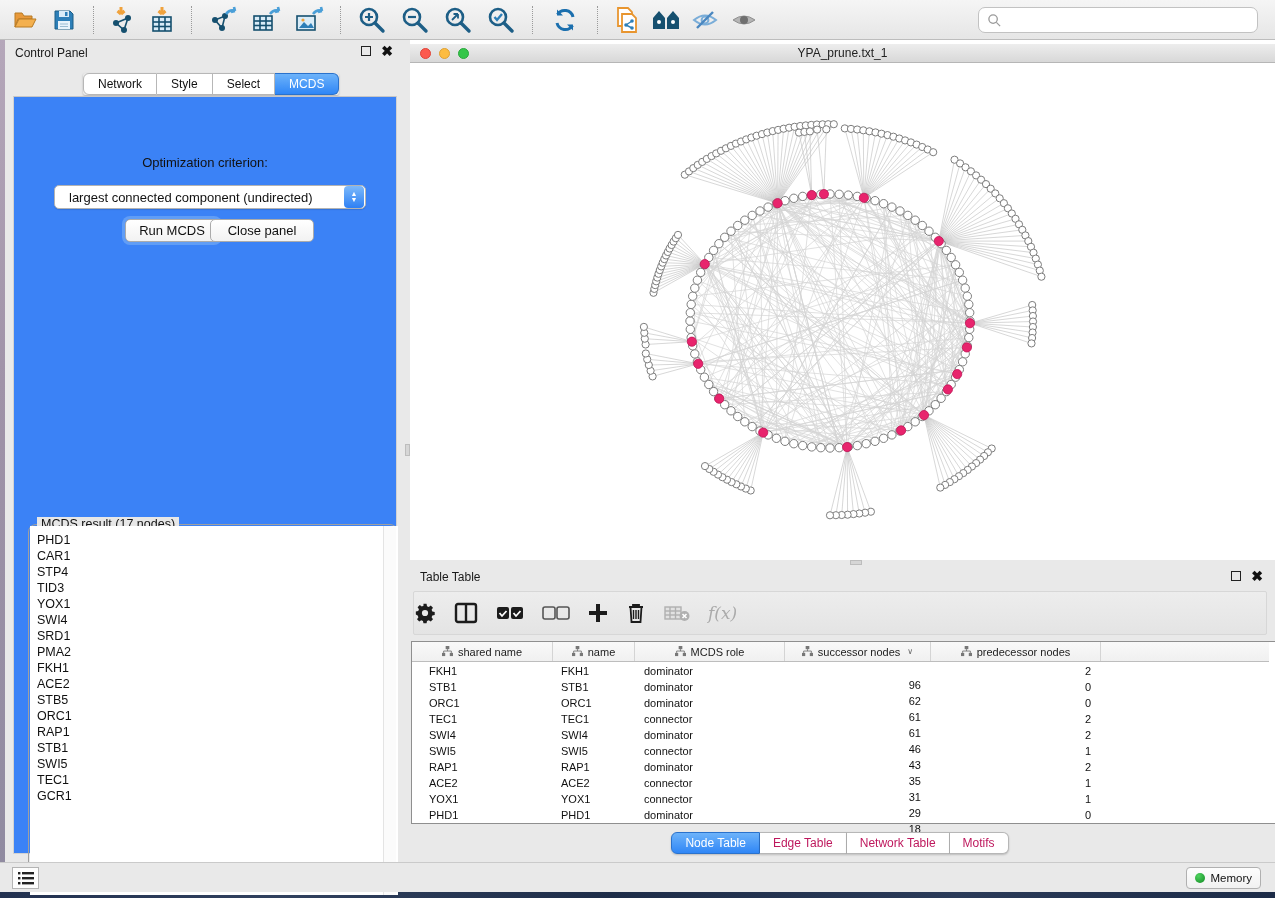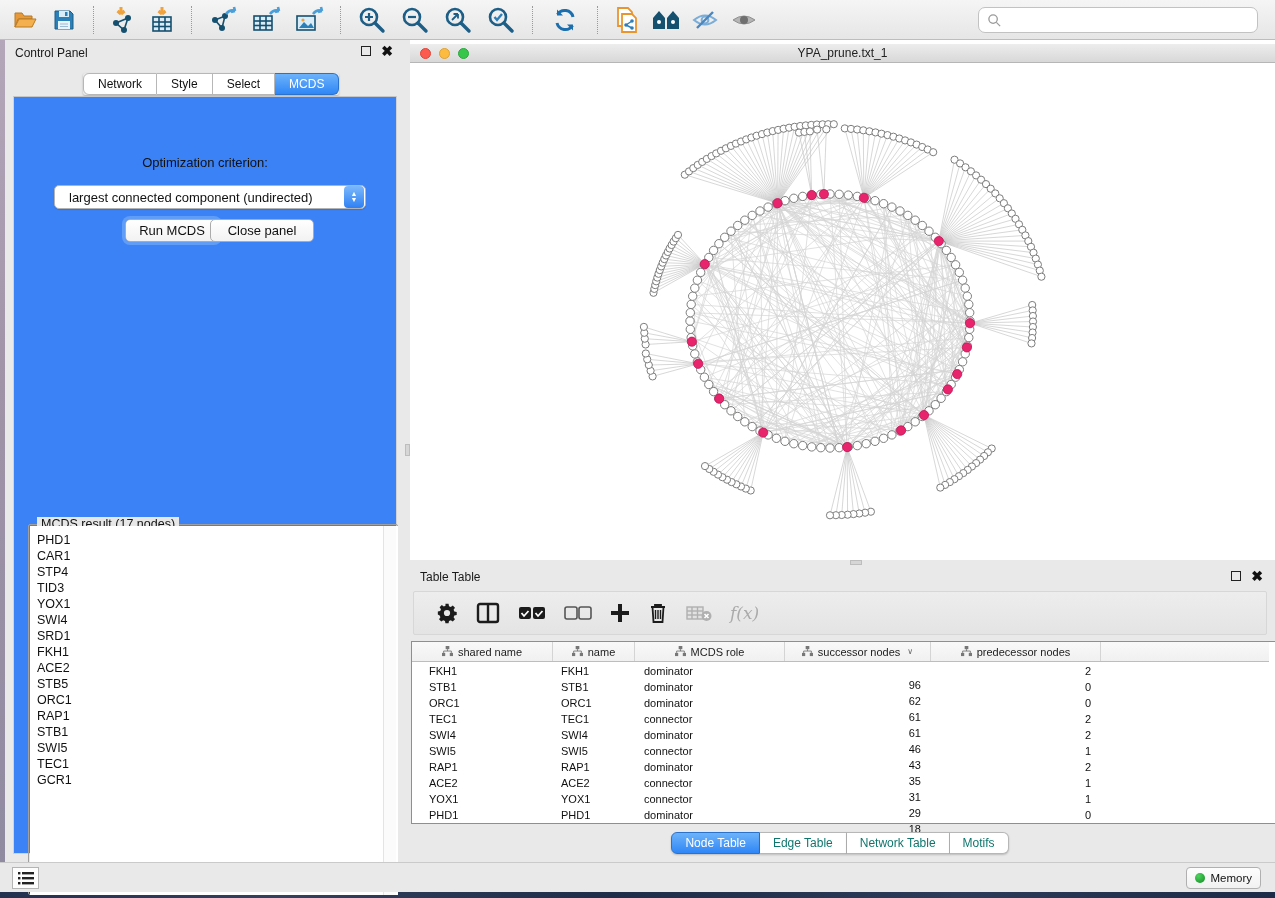--- a/index.html
+++ b/index.html
@@ -49,21 +49,21 @@
   .dd-stepper { width:20px; height:22px; margin-right:1px; border-radius:4px;
     background:linear-gradient(#7cb9fb,#2e80f4); display:flex; flex-direction:column;
     align-items:center; justify-content:center; color:#fff; }
   .dd-stepper span { font-size:7px; line-height:6px; }
   .btn { position:absolute; height:23px; background:linear-gradient(#ffffff,#f2f2f2);
     border:1px solid #ababab; border-radius:5px; font-size:13px; display:flex;
     align-items:center; justify-content:center; color:#111; }
   .btn.focus { box-shadow:0 0 0 3px rgba(110,165,245,.75); }
 
   .groupbox { position:absolute; left:14px; top:427px; width:370px; height:371px;
-    border:1px solid #9f9f9f; border-radius:2px; }
+    border:1px solid #9f9f9f; border-radius:8px; }
   .groupbox-label { position:absolute; left:8px; top:-8px; background:#e7e7e7; padding:0 4px;
     font-size:12.5px; color:#111; }
   .mcds-list { position:absolute; left:1px; top:1px; width:368px; height:369px; background:#fff;
     overflow:hidden; padding-top:6px; }
   .mcds-item { font-size:12.5px; line-height:16px; padding-left:7px; color:#111; }
   .mcds-scroll { position:absolute; right:1px; top:1px; width:13px; height:369px;
     background:#fbfbfb; border-left:1px solid #e4e4e4; }
 
   
   .vsplit { position:absolute; left:405px; top:40px; width:5px; height:822px; background:#e9e9e9; }
@@ -85,21 +85,21 @@
   .tl.grn{ background:#35c64a; border:1px solid #2aa83c; }
   .net-title { position:absolute; left:0; width:100%; text-align:center; font-size:12px; color:#222; }
   .net-canvas { position:absolute; left:0; top:23px; width:865px; height:497px; background:#fff; }
 
   
   .table-panel { position:absolute; left:405px; top:565px; width:870px; height:297px; background:#e9e9e9; }
   .tp-title-row { position:absolute; left:0; top:0; width:100%; height:24px; display:flex; align-items:center; }
   .tp-title { font-size:12px; margin-left:15px; }
   .tp-toolbar { position:absolute; left:8px; top:26px; width:854px; height:44px;
     background:linear-gradient(#ededed,#e4e4e4); border:1px solid #d7d7d7; border-radius:2px;
-    display:flex; align-items:center; gap:18px; padding-left:22px; }
+    display:flex; align-items:center; gap:18px; }
   .tp-tool { display:flex; align-items:center; justify-content:center; height:28px; }
   .fx { font-family:"DejaVu Serif", serif; font-style:italic; font-size:17px; color:#aaa; }
 
   .ntable { position:absolute; left:6px; top:76px; width:891px; height:183px;
     background:#fff; border:1px solid #8f8f8f; }
   .thead { position:absolute; left:0; top:0; height:20px; display:flex;
     background:linear-gradient(#f9f9f9,#f0f0f0); border-bottom:1px solid #bdbdbd; }
   .th { display:flex; align-items:center; justify-content:center; gap:5px; font-size:11px;
     color:#222; border-right:1px solid #d4d4d4; }
   .sort-chevron { font-size:8px; color:#666; margin-left:2px; }
@@ -112,21 +112,21 @@
   .c3 { width:146px; text-align:right; padding-right:10px;margin-top:28px; }
   .c4 { width:170px; text-align:right; padding-right:10px; }
   .h0{width:141px;} .h1{width:82px;} .h2{width:150px;} .h3{width:146px;} .h4{width:170px;}
   .th-fill { flex:1; border-right:none; }
   .tscroll { position:absolute; right:2px; top:24px; width:11px; height:155px; background:#f8f8f8; }
   .tscroll .thumb { position:absolute; left:1px; top:3px; width:9px; height:88px;
     background:#bfbfbf; border-radius:5px; }
 
   .bottom-tabs { position:absolute; left:0; top:267px; width:100%; display:flex; justify-content:center; }
   .btab { font-size:12px; height:22px; padding:0 13px; display:flex; align-items:center;
-    background:#fff; border:1px solid #b7b7b7; border-left:none; color:#0f766e;
+    background:#fff; border:1px solid #b7b7b7; border-left:none; color:#be185d;
     box-shadow:0 1px 2px rgba(0,0,0,.2); }
   .btab:first-child { border-left:1px solid #b7b7b7; border-radius:6px 0 0 6px; }
   .btab:last-child { border-radius:0 6px 6px 0; }
   .btab.sel { background:linear-gradient(#6db3fa,#2f86f6); color:#fff; border-color:#2a72cc; }
 
   
   .statusbar { position:absolute; left:0; top:862px; width:1275px; height:30px;
     background:#e9e9e9; border-top:1px solid #cacaca; }
   .list-btn { position:absolute; left:12px; top:4px; width:27px; height:22px; background:#fdfdfd;
     border:1px solid #b4b4b4; display:flex; align-items:center; justify-content:center; }
@@ -324,20 +324,21 @@
     <div class="groupbox">
       <div class="groupbox-label">MCDS result (17 nodes)</div>
       <div class="mcds-list">
           <div class="mcds-item">PHD1</div>
           <div class="mcds-item">CAR1</div>
           <div class="mcds-item">STP4</div>
           <div class="mcds-item">TID3</div>
           <div class="mcds-item">YOX1</div>
           <div class="mcds-item">SWI4</div>
           <div class="mcds-item">SRD1</div>
+          <div class="mcds-item">PMA2</div>
           <div class="mcds-item">FKH1</div>
           <div class="mcds-item">ACE2</div>
           <div class="mcds-item">STB5</div>
           <div class="mcds-item">ORC1</div>
           <div class="mcds-item">RAP1</div>
           <div class="mcds-item">STB1</div>
           <div class="mcds-item">SWI5</div>
           <div class="mcds-item">TEC1</div>
           <div class="mcds-item">GCR1</div>
         </div>

